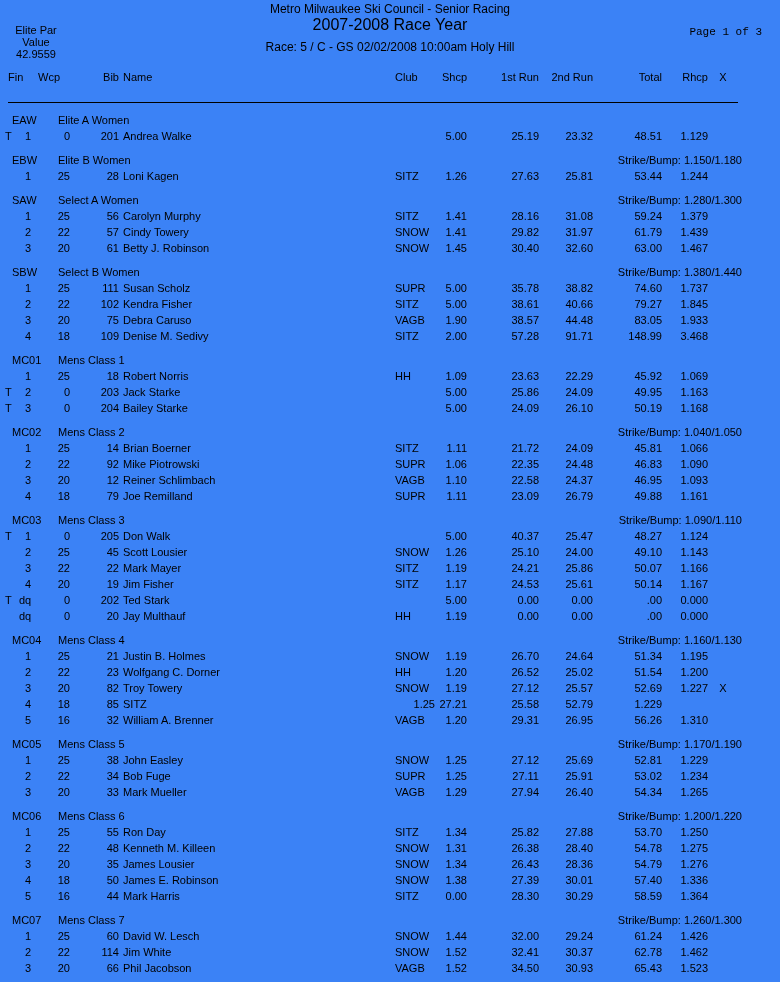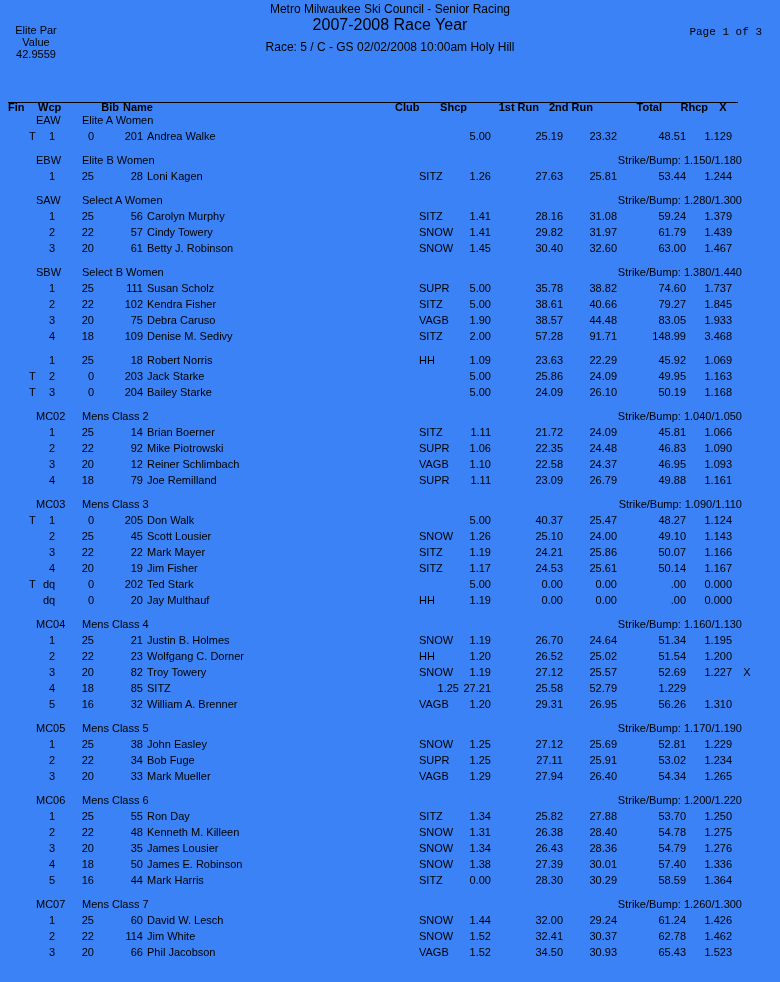--- a/index.html
+++ b/index.html
@@ -24,28 +24,28 @@
     display:grid;
     grid-template-columns:14px 12px 39px 49px 272px 44px 32px 72px 54px 69px 46px 30px;
     padding-left:5px;
   }
   .c   { white-space:nowrap; }
   .r   { text-align:right; }
   .l   { text-align:left; }
   .ctr { text-align:center; }
   .pad4 { padding-left:4px; }
 
-  .col-head { position:absolute; top:101px; left:0; width:780px; line-height:13px;font-weight:bold; }
+  .col-head { position:absolute; top:71px; left:0; width:780px; line-height:13px; }
   .fin-head { grid-column:1 / span 2; padding-left:3px; }
   .wcp-head { padding-left:7px; }
   .rule { position:absolute; top:102px; left:8px; width:730px; border-top:1px solid #000; }
 
   
   .results-body { }
-  .section { margin-top:8px;padding-left:24px; }
+  .section { margin-top:8px; }
   .section-head { position:relative; height:16px; line-height:16px; padding-left:12px; }
   .section-code { display:inline-block; width:46px; }
   .strike-bump  { position:absolute; right:38px; top:0; }
   .row { height:16px; line-height:16px; }
 </style>
 </head>
 <body>
 
 <div class="page">
 
@@ -240,20 +240,24 @@
     <div class="c r">57.28</div>
     <div class="c r">91.71</div>
     <div class="c r">148.99</div>
     <div class="c r">3.468</div>
     <div class="c ctr"></div>
   </div>
 </div>
   </div>
 
   <div class="section">
+    <div class="section-head">
+      <span class="section-code">MC01</span><span>Mens Class 1</span>
+      <span class="strike-bump"></span>
+    </div>
     <div>
   <div class="grid row">
     <div class="c l"></div>
     <div class="c r">1</div>
     <div class="c r">25</div>
     <div class="c r">18</div>
     <div class="c l pad4">Robert Norris</div>
     <div class="c l pad4">HH</div>
     <div class="c r">1.09</div>
     <div class="c r">23.63</div>

